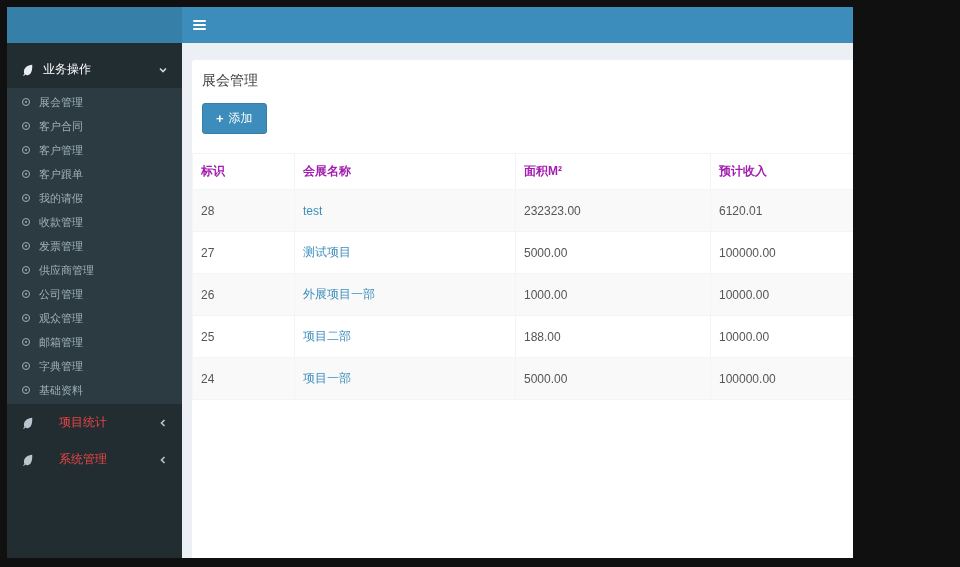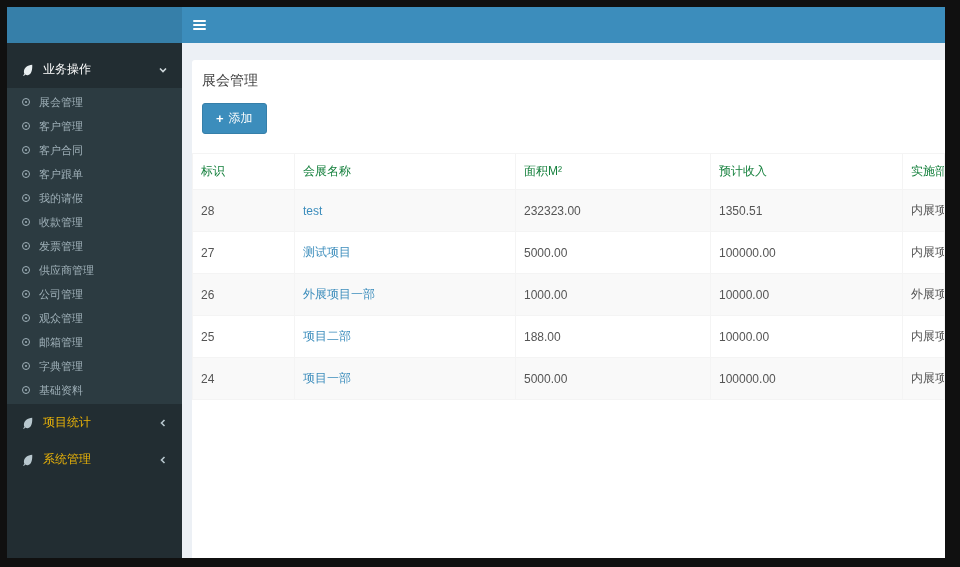--- a/index.html
+++ b/index.html
@@ -3,56 +3,56 @@
 <meta charset="utf-8">
 <style>
   :root{
     --navbar-bg:#3c8dbc; --logo-bg:#367fa9; --sidebar-bg:#222d32;
     --submenu-bg:#2c3b41; --badge-bg:#dd4b39; --link-color:#3c8dbc;
     --content-bg:#ecf0f5; --stripe-bg:#f9f9f9; --table-border:#f4f4f4;
   }
   *{margin:0;padding:0;box-sizing:border-box;}
   html,body{width:960px;height:567px;overflow:hidden;}
   body{background:#101010;font-family:"Liberation Sans","DejaVu Sans",sans-serif;position:relative;}
-  .app{position:absolute;left:7px;top:7px;width:938px;height:551px;background:var(--content-bg);overflow:hidden;}
+  .app{position:absolute;left:7px;top:7px;width:846px;height:551px;background:var(--content-bg);overflow:hidden;}
 
   
   .navbar{display:flex;height:36px;}
   .logo{width:175px;height:36px;background:var(--logo-bg);flex:none;}
   .topbar{flex:1;background:var(--navbar-bg);display:flex;align-items:stretch;}
   .hamburger{width:34px;border:none;background:transparent;cursor:pointer;display:flex;flex-direction:column;justify-content:center;align-items:center;gap:2px;}
   .hb-bar{display:block;width:13px;height:2px;background:#fff;border-radius:1px;}
 
   
   .sidebar{position:absolute;left:0;top:36px;bottom:0;width:175px;background:var(--sidebar-bg);overflow:hidden;}
   .menu{list-style:none;padding-top:8px;}
   .tree-toggle{display:flex;align-items:center;padding:10px 14px;color:#fff;font-size:12px;cursor:pointer;}
   .tree-toggle .leaf{color:#e8eef0;margin-right:9px;display:inline-flex;flex:none;}
   .tree-toggle .chev{margin-left:auto;color:#cfd8dc;display:inline-flex;}
-  li.tree.collapsed .tree-toggle{color:#eab308;}
+  li.tree.collapsed .tree-toggle{color:#ef4444;gap:16px;}
   li.tree.collapsed .tree-toggle .leaf,li.tree.collapsed .tree-toggle .chev{color:#b8c7ce;}
   .submenu{list-style:none;background:var(--submenu-bg);padding:2px 0;}
   .submenu a{display:flex;align-items:center;padding:6px 6px 6px 15px;font-size:11px;color:#9fb0b8;text-decoration:none;cursor:pointer;line-height:12px;}
   .circ{width:8px;height:8px;border:1px solid currentColor;border-radius:50%;display:inline-block;position:relative;margin-right:9px;flex:none;}
   .circ::after{content:"";position:absolute;left:2px;top:2px;right:2px;bottom:2px;background:currentColor;border-radius:50%;}
   .badge{margin-left:auto;margin-right:8px;background:var(--badge-bg);color:#fff;font-size:10px;line-height:11px;padding:1px 4px;border-radius:2px;font-weight:bold;}
 
   
   .content{position:absolute;left:175px;top:36px;right:0;bottom:0;background:var(--content-bg);padding:17px 0 0 10px;}
   .box{background:#fff;height:100%;border-radius:3px 0 0 0;}
   .box-header{padding:12px 10px 9px 10px;}
   .page-title{font-size:14px;font-weight:normal;color:#444;}
   .box-body{padding:4px 0 0 0;}
   .btn-add{margin-left:10px;background:var(--navbar-bg);border:1px solid var(--logo-bg);color:#fff;font-size:12px;padding:6px 13px;border-radius:3px;cursor:pointer;display:inline-flex;align-items:center;font-family:inherit;}
   .btn-add .plus{font-weight:bold;font-size:13px;margin-right:5px;line-height:12px;}
 
   table{width:100%;border-collapse:collapse;table-layout:fixed;margin-top:19px;font-size:12px;}
   col.c1{width:102px;}col.c2{width:221px;}col.c3{width:195px;}col.c4{width:192px;}
   th,td{border:1px solid var(--table-border);white-space:nowrap;overflow:hidden;text-align:left;}
-  th{padding:9px 8px;color:#15803d;font-weight:normal;}
+  th{padding:9px 8px;color:#a21caf;font-weight:bold;}
   td{padding:12px 8px;color:#555;}
   .ta-r{}
   tbody tr:nth-child(odd){background:var(--stripe-bg);}
   td a{color:var(--link-color);text-decoration:none;cursor:pointer;}
 </style>
 </head>
 <body>
 
 <div class="app">
 
@@ -87,27 +87,27 @@
         <ul class="submenu">
           <li>
               <a>
                 <span class="circ"></span>
                 <span>展会管理</span>
               </a>
             </li>
           <li>
               <a>
                 <span class="circ"></span>
+                <span>客户合同</span>
+              </a>
+            </li>
+          <li>
+              <a>
+                <span class="circ"></span>
                 <span>客户管理</span>
-              </a>
-            </li>
-          <li>
-              <a>
-                <span class="circ"></span>
-                <span>客户合同</span>
               </a>
             </li>
           <li>
               <a>
                 <span class="circ"></span>
                 <span>客户跟单</span>
               </a>
             </li>
           <li>
               <a>
@@ -227,21 +227,21 @@
               <th class="ta-r">面积M²</th>
               <th class="ta-r">预计收入</th>
               <th>实施部门</th>
             </tr>
           </thead>
           <tbody>
             <tr>
               <td>28</td>
               <td><a>test</a></td>
               <td class="ta-r">232323.00</td>
-              <td class="ta-r">1350.51</td>
+              <td class="ta-r">6120.01</td>
               <td>内展项目</td>
             </tr>
             <tr>
               <td>27</td>
               <td><a>测试项目</a></td>
               <td class="ta-r">5000.00</td>
               <td class="ta-r">100000.00</td>
               <td>内展项目</td>
             </tr>
             <tr>

